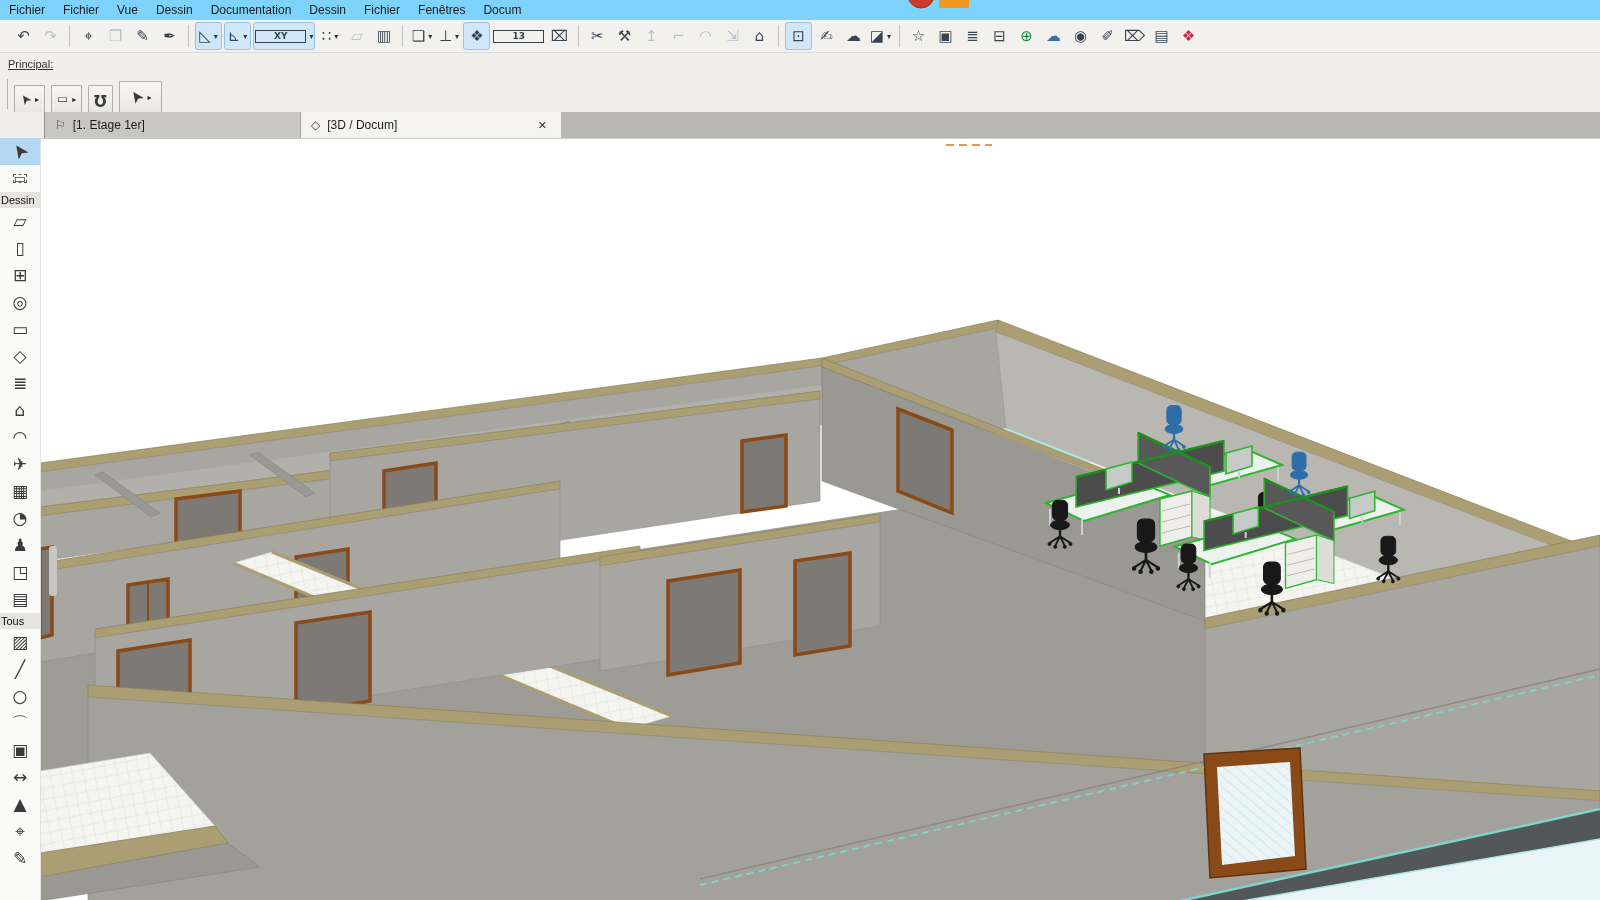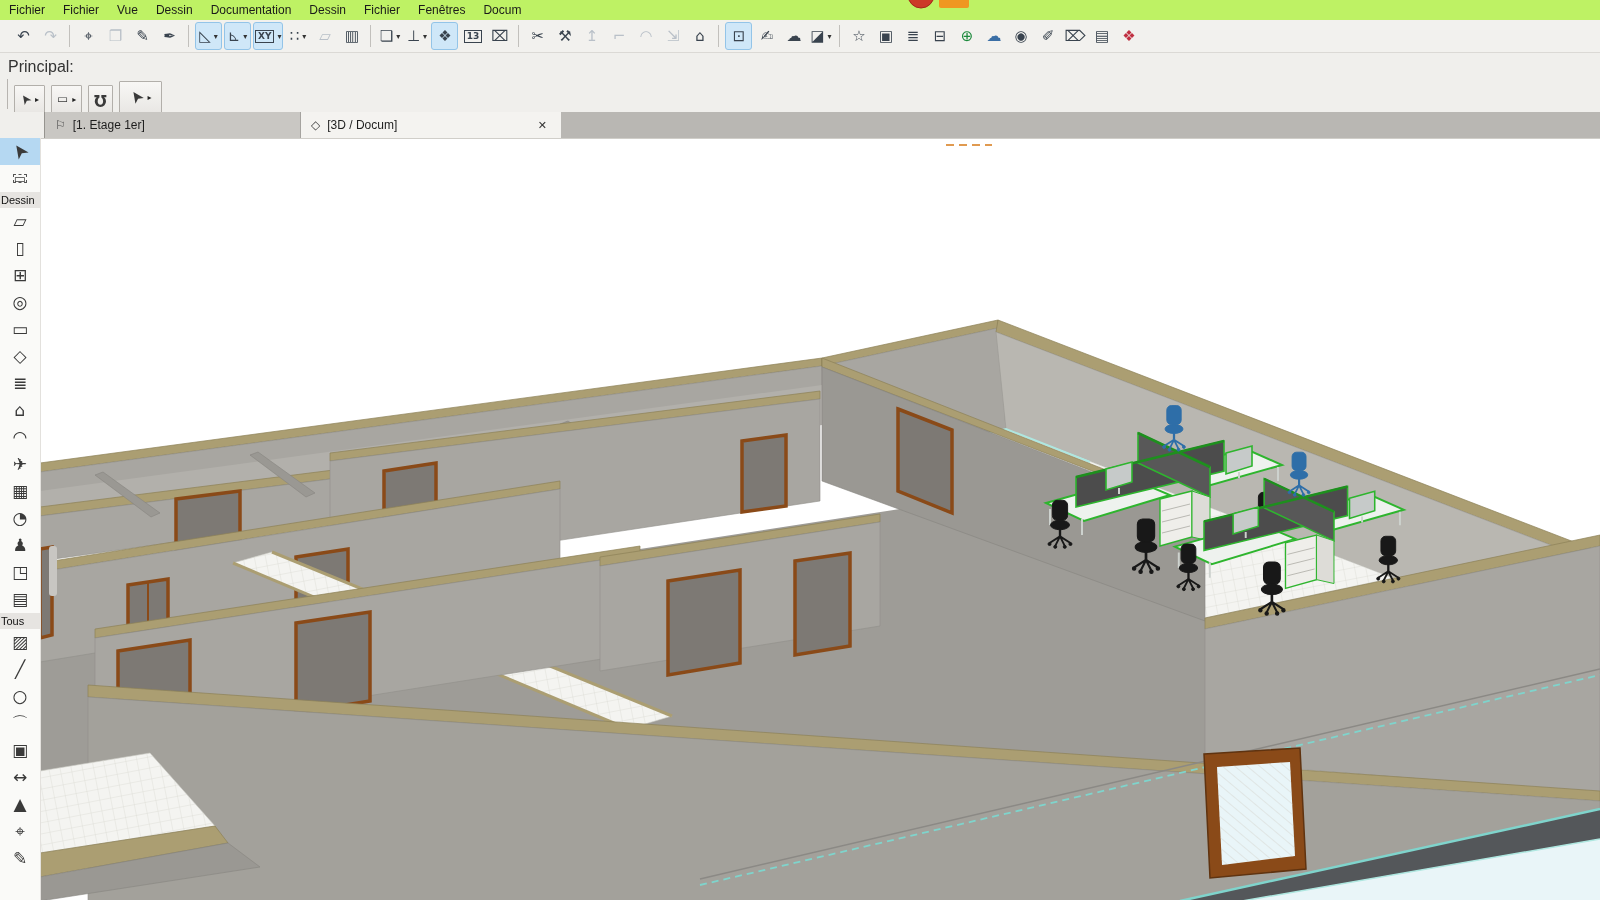--- a/index.html
+++ b/index.html
@@ -1,44 +1,44 @@
 <!DOCTYPE html>
 <html style="--toolbarBg: #f2f1ee; --hl: #cfe7f8; --hlBorder: #93c4e8; --tabbarBg: #b9b7b3; --tabActive: #f4f3f0; --tabInactive: #c9c7c3; --sel: #b5d8f2; --headerBg: #e6e4e1; --accentRed: #cc3a28; --accentOrange: #ef9721; --wallTanKey: #ab9e72; --tan: #ab9e72; --tanDark: #8c8157; --wallGray: #a8a6a1; --wallGrayDark: #9a9893; --wallLight: #b9b7b1; --faceFront: #a3a19b; --floor: #f4f4f1; --floorGrid: #d9d9d3; --doorDark: #7d7974; --doorFrame: #8a4a18; --doorFrameDark: #5f3310; --cyan: #7fd4cc; --cyanSoft: #aee7e0; --glassPale: #e9f5f8; --bandDark: #54575a; --green: #2eb52e; --greenDark: #1e8f1e; --panelDark: #4c4c4c; --chairBlack: #181818; --chairBlue: #2e6ea8; --screenGray: #c6cac9; --cabinet: #efeeea; --guideOrange: #e09a50;"><head>
 <meta charset="utf-8">
 <style>
   html,body{margin:0;padding:0;background:#fff;}
   body{width:1600px;height:900px;overflow:hidden;position:relative;
        font-family:"Liberation Sans","DejaVu Sans",sans-serif;color:#1a1a1a;}
   .app{position:absolute;inset:0;}
 
   
-  .menubar{position:absolute;left:0;top:0;width:1600px;height:20px;background:#bef264;
+  .menubar{position:absolute;left:0;top:0;width:1600px;height:20px;background:#7dd3fc;
            display:flex;align-items:center;font-size:12px;z-index:5;}
   .menu-item{padding:2px 9px;cursor:default;}
   .title-frag{position:absolute;left:905px;top:0;width:70px;height:9px;overflow:hidden;z-index:6;}
 
   
   .toolbar{position:absolute;left:0;top:20px;width:1600px;height:33px;background:var(--toolbarBg);
            display:flex;align-items:center;padding-left:10px;box-sizing:border-box;
            border-bottom:1px solid #dbd9d5;}
   .tb-item{height:26px;min-width:23px;display:flex;align-items:center;justify-content:center;
            border-radius:3px;margin:0 1px;padding:0 1px;color:#39434e;}
   .tb-item .g{font-family:"DejaVu Sans",sans-serif;font-size:15px;line-height:1;}
   .tb-item .dd{font-size:8px;margin-left:3px;color:#333;}
   .tb-item.hl{background:var(--hl);border:1px solid var(--hlBorder);}
   .tb-item.dis{color:#b9c0c8;}
   .tb-item.sep{min-width:1px;width:1px;height:22px;background:#c2c0bc;margin:0 5px;padding:0;border-radius:0;}
-  .tb-item.txt .g{font-size:9px;font-weight:bold;border:1px solid currentColor;padding:1px 2px;letter-spacing:0;text-align:right;}
+  .tb-item.txt .g{font-size:9px;font-weight:bold;border:1px solid currentColor;padding:1px 18px;letter-spacing:0;text-align:right;}
   .tb-item.c-green{color:#1c8a3c;}
   .tb-item.c-blue{color:#3a6ea5;}
   .tb-item.c-red{color:#c03042;}
 
   
   .secondbar{position:absolute;left:0;top:53px;width:1600px;height:59px;background:#f0efec;}
-  .secondbar .plabel{position:absolute;left:8px;top:5px;font-size:16px;color:#333;}
+  .secondbar .plabel{position:absolute;left:8px;top:5px;font-size:11px;color:#333;text-decoration:underline;}
   .secondbar .handle2{position:absolute;left:7px;top:26px;width:1px;height:30px;background:#b7b4b0;}
   .pbtns{position:absolute;left:14px;top:28px;display:flex;align-items:flex-end;gap:6px;}
   .pbtn{height:26px;border:1px solid #b2afaa;background:linear-gradient(#f8f7f5,#e9e7e4);
         display:flex;align-items:center;padding:0 5px;gap:4px;border-radius:1px;color:#3a3a3a;}
   .pbtn .g{font-family:"DejaVu Sans",sans-serif;font-size:13px;line-height:1;}
   .pbtn .fly{font-size:8px;color:#222;}
   .pbtn.big{height:30px;padding:0 10px;}
   .pbtn.big .g{font-size:16px;}
   .cursor .g{display:inline-block;transform:rotate(-125deg);}
   .magnet .g{display:inline-block;transform:rotate(180deg);font-weight:bold;font-size:15px;}

